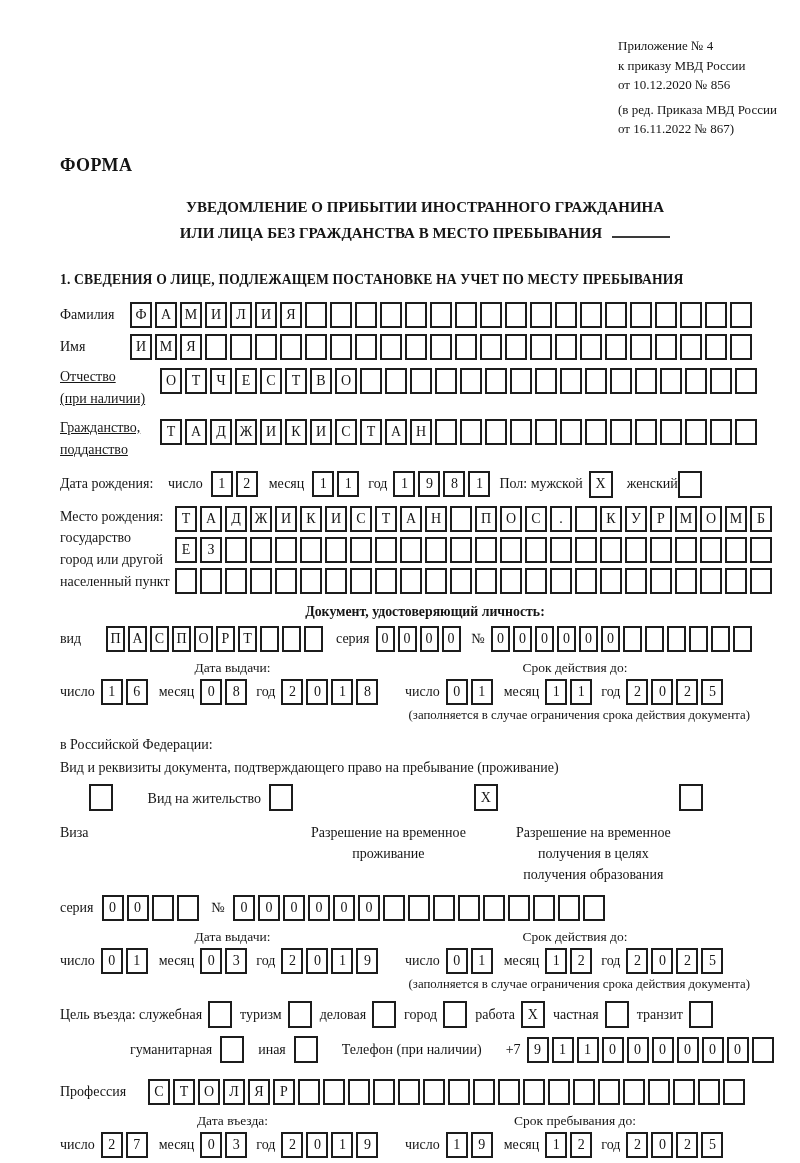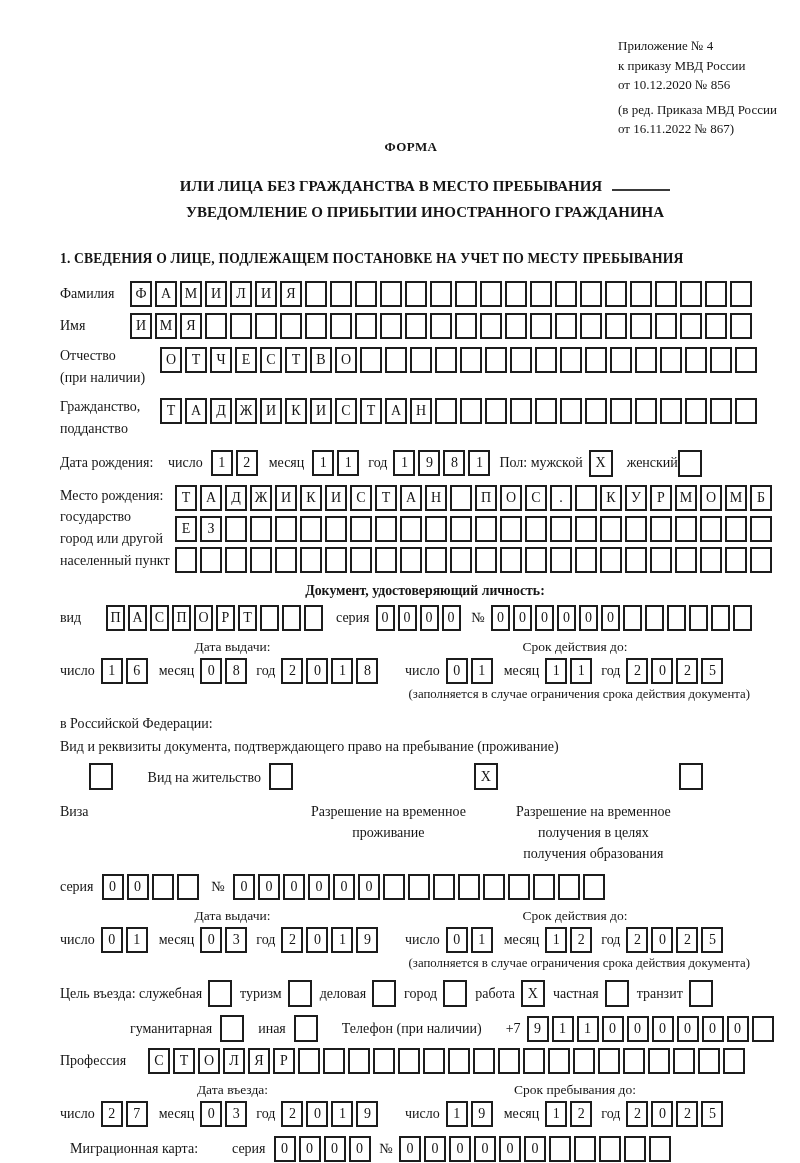--- a/index.html
+++ b/index.html
@@ -8,21 +8,21 @@
     width:800px; height:1163px;
     font-family:"Liberation Serif", serif;
     font-size:14px; color:#151515;
     overflow:hidden;
   }
   .page { padding:36px 10px 0 60px; width:800px; }
 
   
   .appendix { margin-left:558px; width:200px; font-size:13px; line-height:1.5; }
   .appendix .gap { margin-top:5px; }
-  .forma { text-align:center; padding-right:28px; font-weight:bold; font-size:13px; margin-top:0; letter-spacing:.4px; }
+  .forma { text-align:left; padding-right:28px; font-weight:bold; font-size:18px; margin-top:16px; letter-spacing:.4px; }
 
   
   .title { text-align:center; font-weight:bold; font-size:15px; line-height:1.75; margin-top:18px; }
   .uline { display:inline-block; width:58px; border-bottom:2px solid #3a3a3a; height:13px; margin-left:10px; }
 
   .sec-heading { font-weight:bold; font-size:13.6px; margin-top:26px; letter-spacing:.15px; }
 
   
   .row { display:flex; align-items:center; margin-top:6px; }
   .row.top { align-items:flex-start; }
@@ -33,21 +33,21 @@
     display:flex; align-items:center; justify-content:center;
     font-size:14px; background:#fff;
   }
   .sm .cell { width:19px; margin-right:3px; }
   .wide .cell { width:22px; margin-right:4px; }
   .checkbox { display:flex; }
   .checkbox .cell { width:24px; height:27px; margin-right:0; }
 
   .flabel { flex:0 0 auto; }
   .w70  { width:70px; }
-  .w100 { width:100px; }
+  .w100 { width:100px;text-decoration:underline; }
   .w115 { width:115px; line-height:1.55; }
   .w145 { width:145px; line-height:1.55; }
   .ml6{margin-left:6px;} .ml8{margin-left:8px;} .ml10{margin-left:10px;}
   .ml14{margin-left:14px;} .ml18{margin-left:18px;} .ml24{margin-left:24px;}
   .mr6{margin-right:6px;} .mr8{margin-right:8px;} .mr10{margin-right:0;}
 
   .doc-heading { text-align:center; font-weight:bold; font-size:13.8px; margin-top:10px; }
 
   
   .hdr-row { display:flex; margin-top:8px; font-size:13.5px; }
@@ -75,22 +75,22 @@
   <div class="appendix">
     <div>Приложение № 4</div>
     <div>к приказу МВД России</div>
     <div>от 10.12.2020 № 856</div>
     <div class="gap">(в ред. Приказа МВД России</div>
     <div>от 16.11.2022 № 867)</div>
   </div>
   <div class="forma">ФОРМА</div>
 
   <div class="title">
+    <div>УВЕДОМЛЕНИЕ О ПРИБЫТИИ ИНОСТРАННОГО ГРАЖДАНИНА</div>
     <div><span>ИЛИ ЛИЦА БЕЗ ГРАЖДАНСТВА В МЕСТО ПРЕБЫВАНИЯ</span><span class="uline"></span></div>
-    <div>УВЕДОМЛЕНИЕ О ПРИБЫТИИ ИНОСТРАННОГО ГРАЖДАНИНА</div>
   </div>
 
   <div class="sec-heading">1. СВЕДЕНИЯ О ЛИЦЕ, ПОДЛЕЖАЩЕМ ПОСТАНОВКЕ НА УЧЕТ ПО МЕСТУ ПРЕБЫВАНИЯ</div>
 
   <div class="row" style="margin-top:14px;">
     <span class="flabel w70">Фамилия</span>
     <span class="cells">
         <span class="cell">Ф</span>
         <span class="cell">А</span>
         <span class="cell">М</span>
@@ -574,21 +574,21 @@
         <span class="cell">0</span>
         <span class="cell">0</span>
         <span class="cell">0</span>
         <span class="cell">0</span>
         <span class="cell">0</span>
         <span class="cell">0</span>
         <span class="cell"></span>
       </span>
   </div>
 
-  <div class="row" style="margin-top:6px;">
+  <div class="row" style="margin-top:16px;">
     <span class="flabel" style="width:88px;">Профессия</span>
     <span class="cells">
         <span class="cell">С</span>
         <span class="cell">Т</span>
         <span class="cell">О</span>
         <span class="cell">Л</span>
         <span class="cell">Я</span>
         <span class="cell">Р</span>
         <span class="cell"></span>
         <span class="cell"></span>

